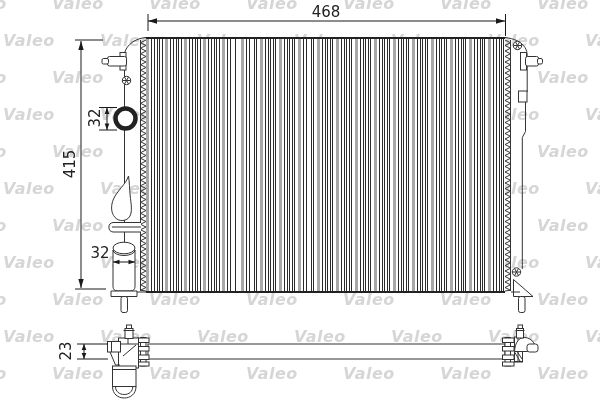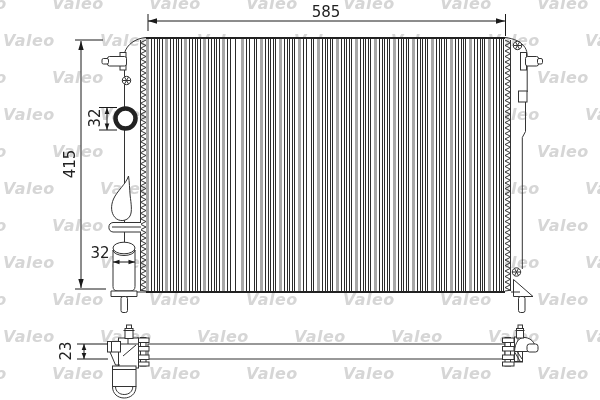--- a/index.html
+++ b/index.html
@@ -282,21 +282,21 @@
       <g>
         <line class="dim" x1="77" y1="344" x2="108" y2="344"></line>
         <line class="dim" x1="77" y1="359" x2="108" y2="359"></line>
         <line class="dim" x1="84" y1="344" x2="84" y2="359"></line>
         <polygon class="ah" points="84,344 81.7,350 86.3,350"></polygon>
         <polygon class="ah" points="84,359 81.7,353 86.3,353"></polygon>
       </g>
     </g>
   </svg>
 
-  <div class="dimlabel" style="left:304px;top:4px;width:44px;">585</div>
+  <div class="dimlabel" style="left:304px;top:4px;width:44px;">468</div>
 
   <div class="dimlabel rot" style="left:52px;top:156px;width:36px;height:16px;">415</div>
 
   <div class="dimlabel rot" style="left:84px;top:110px;width:22px;height:16px;">32</div>
 
   <div class="dimlabel" style="left:89px;top:245px;width:22px;height:16px;">32</div>
 
   <div class="dimlabel rot" style="left:55px;top:343px;width:22px;height:16px;">23</div>
 </div>
 

